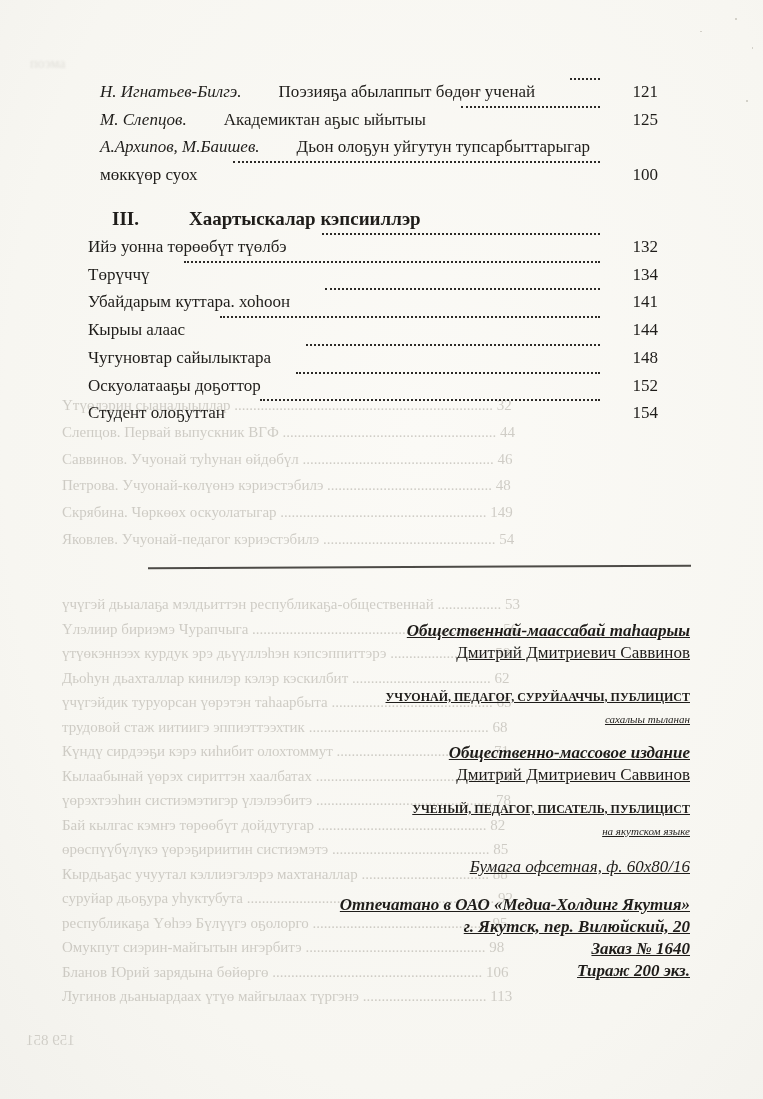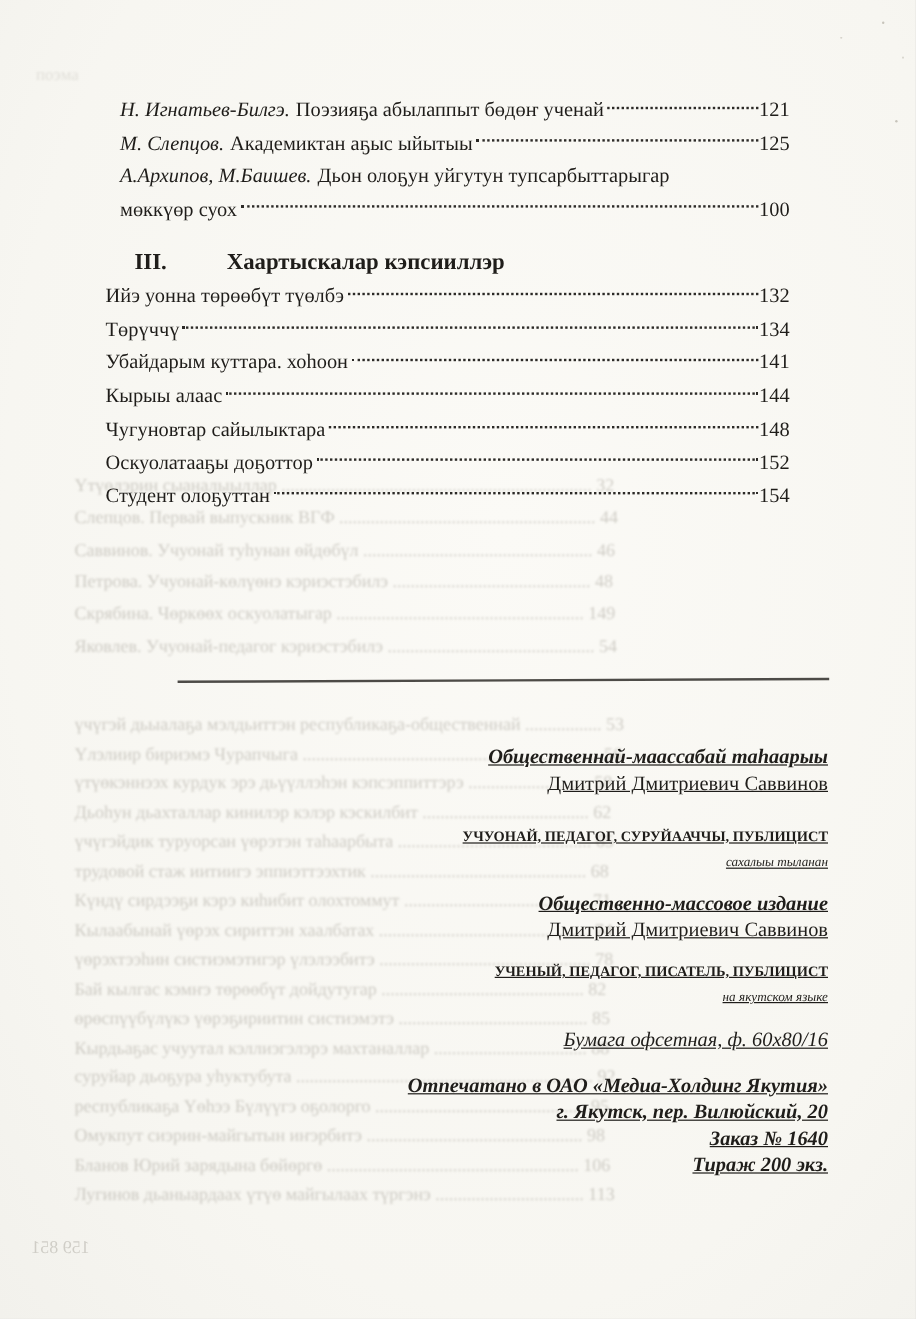--- a/index.html
+++ b/index.html
@@ -30,21 +30,21 @@
   .ghost-top{
     position:absolute;left:30px;top:56px;
     color:#b8b5ad;opacity:.35;filter:blur(1px);
     font-size:14px;z-index:1;white-space:nowrap;
   }
   .speck{position:absolute;border-radius:50%;background:#c7c4bb;z-index:1;}
   
   .content{position:relative;z-index:2;}
   .toc-top{position:absolute;left:100px;width:558px;top:78px;font-size:17px;line-height:27.5px;}
   .toc-section{position:absolute;left:88px;width:570px;top:233px;font-size:17px;line-height:27.7px;}
-  .row{display:flex;align-items:center;}
+  .row{display:flex;align-items:flex-start;gap:32px;}
   .row .t{white-space:nowrap;}
   .row .author{font-style:italic;white-space:nowrap;margin-right:5px;}
   .dots{flex:1 1 auto;min-width:18px;border-bottom:2px dotted #2c2a27;margin:0 1px 4px 3px;}
   .pg{white-space:nowrap;}
   .sec-head{
     position:absolute;left:112px;top:206px;width:540px;
     font-size:19px;font-weight:bold;line-height:26px;display:flex;gap:28px;
   }
   .sec-head .num{margin-right:22px;}
   .rule{

